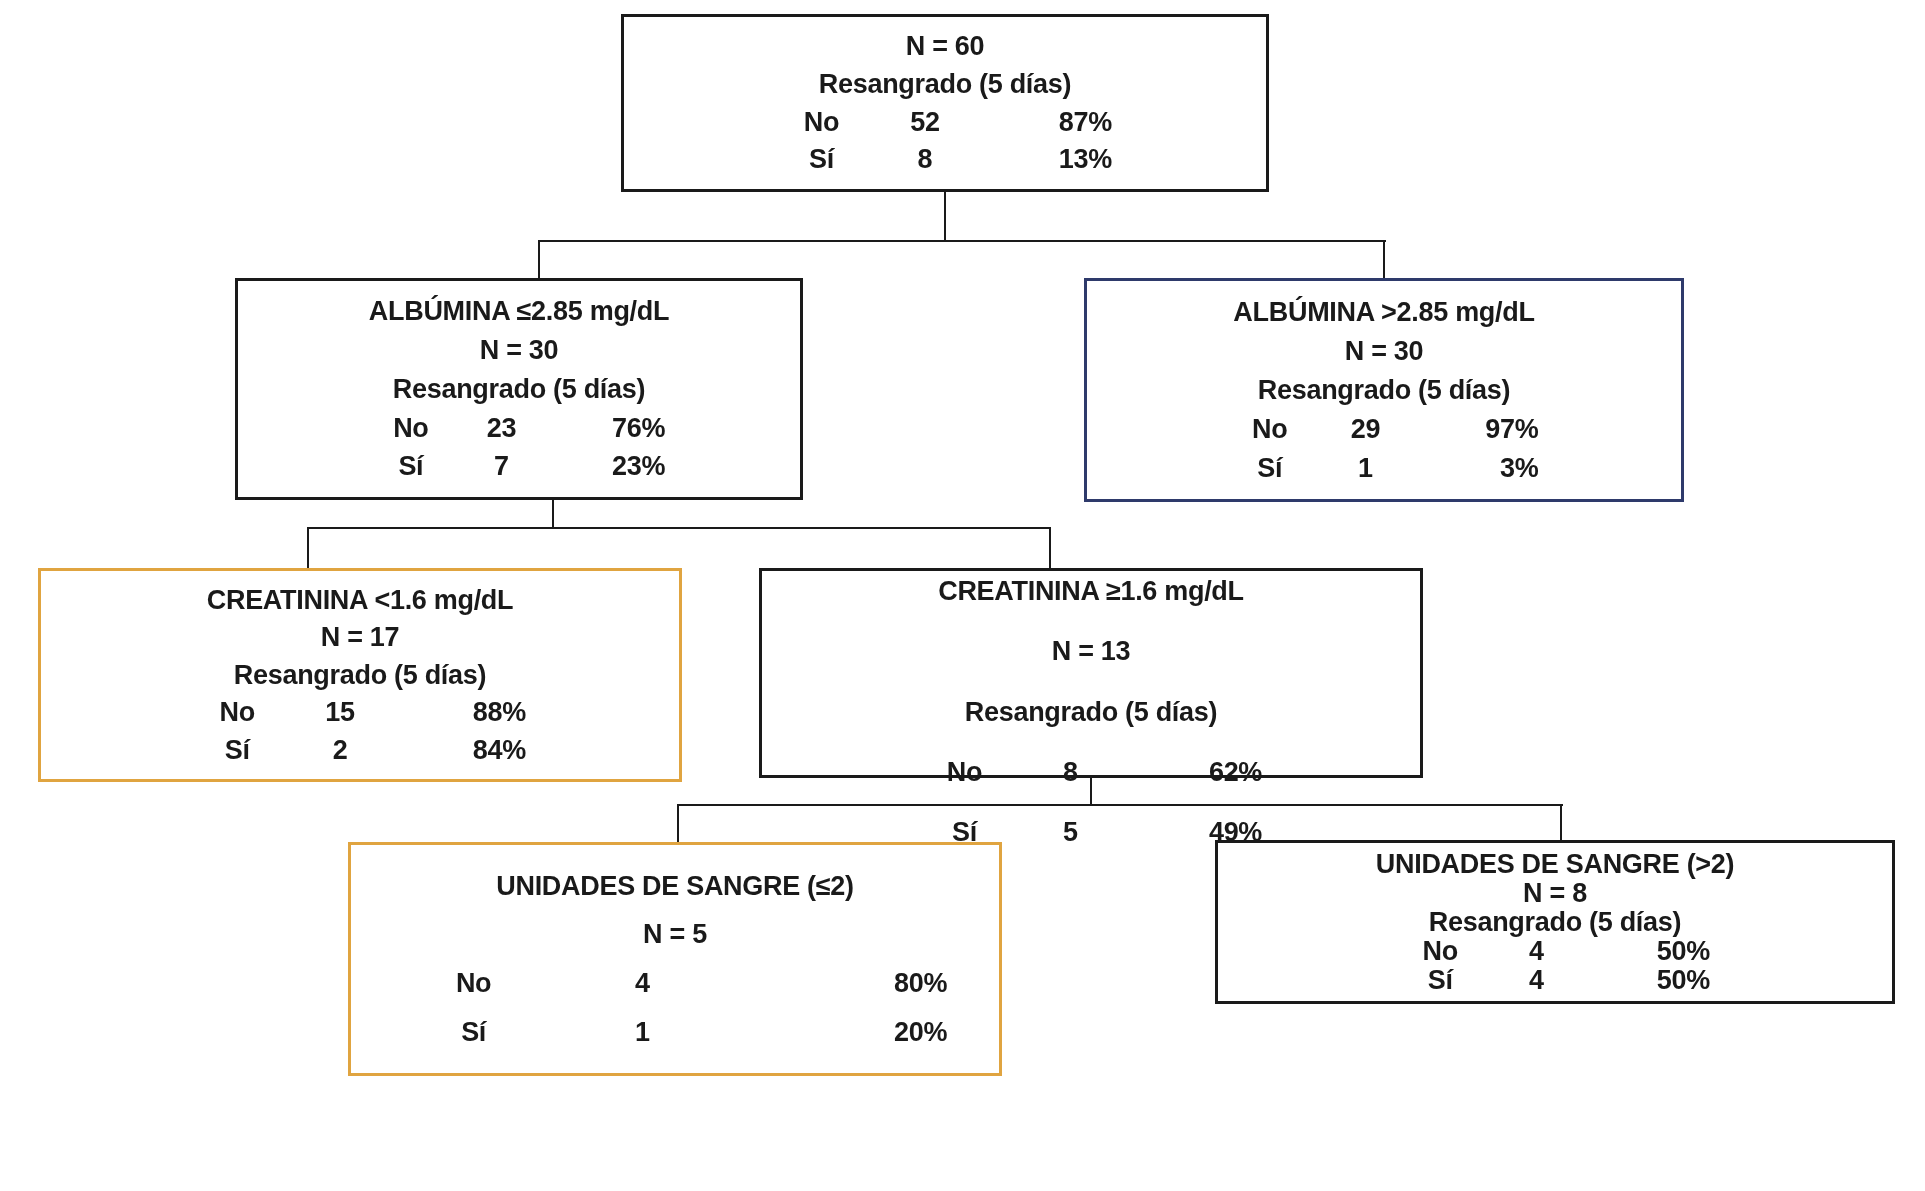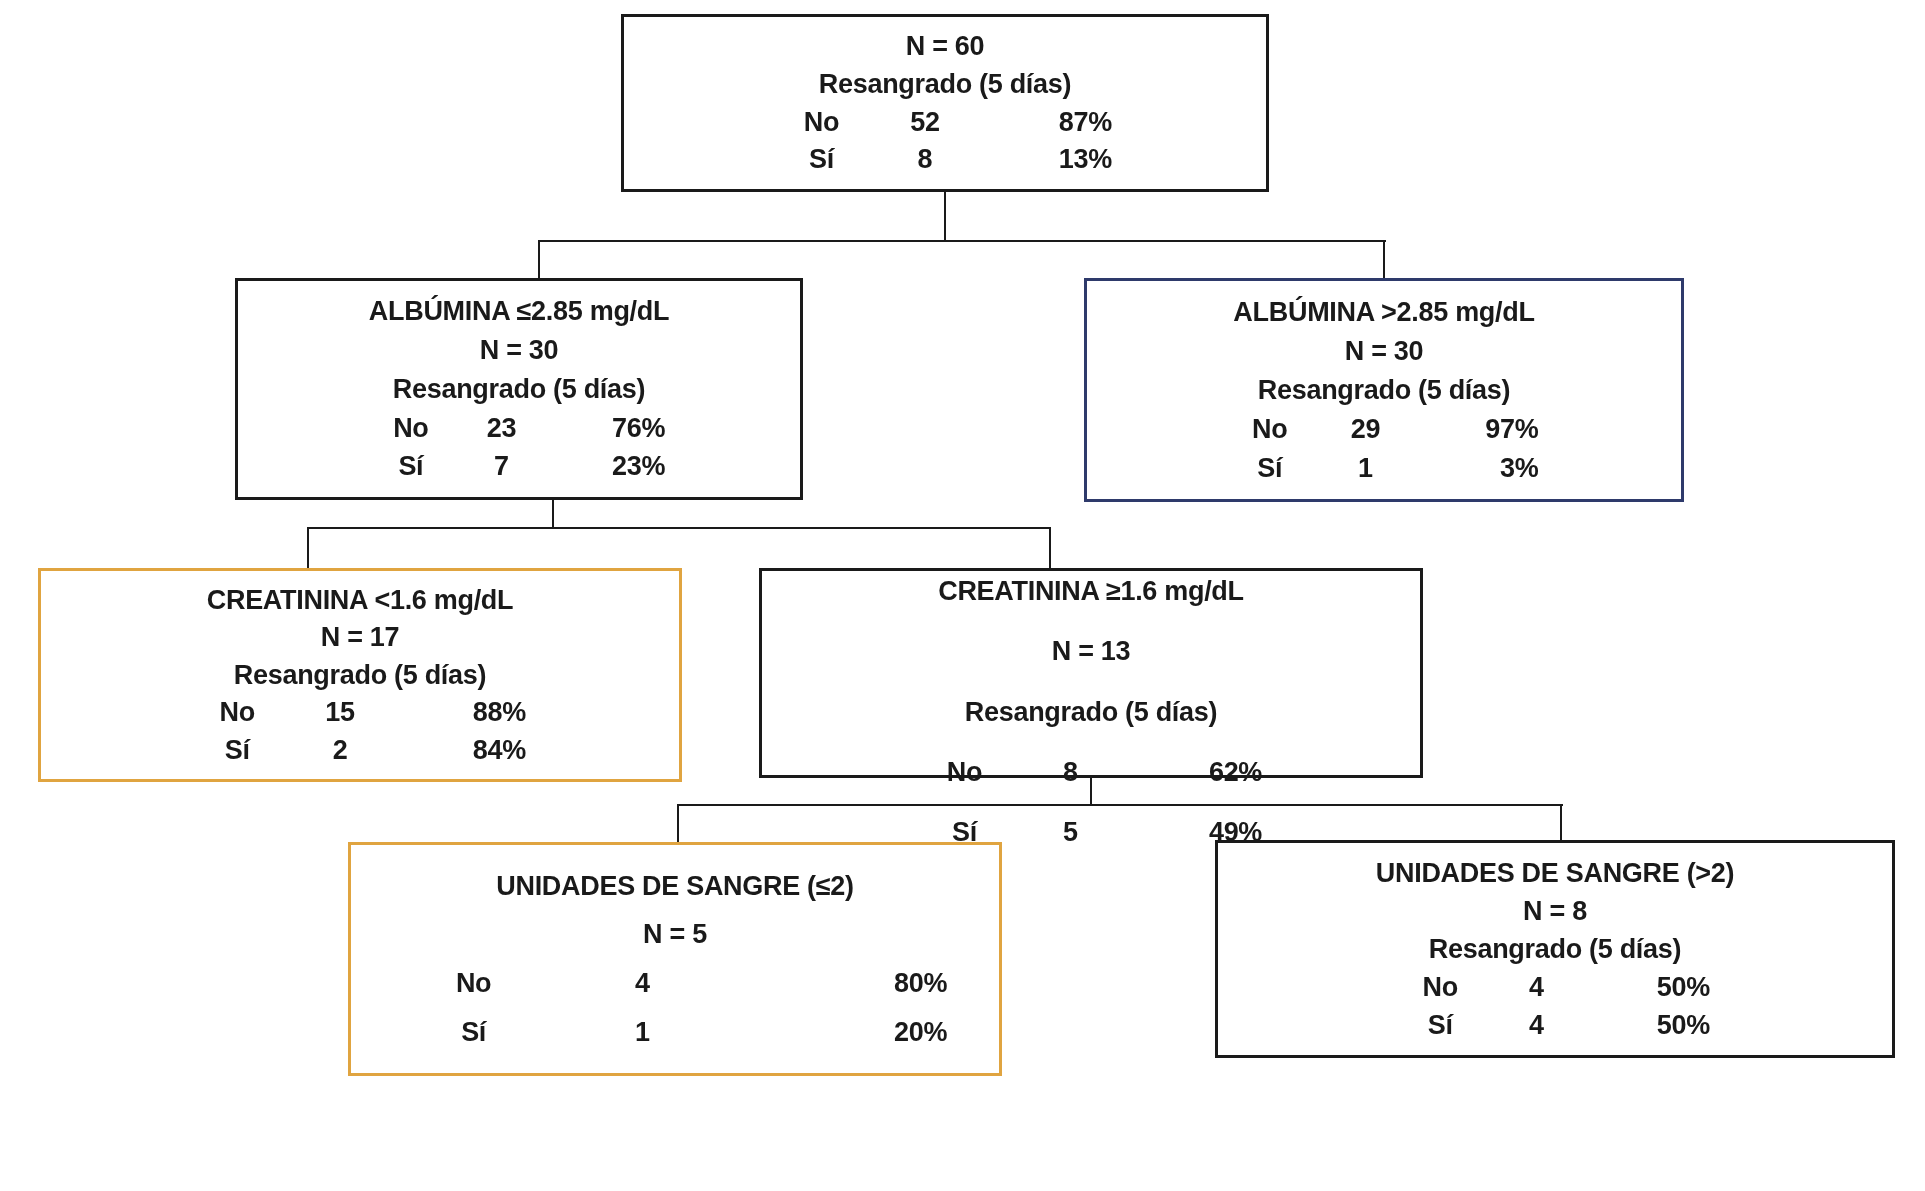--- a/index.html
+++ b/index.html
@@ -169,21 +169,21 @@
       <span class="val">4</span>
       <span class="pct">80%</span>
     </div>
     <div class="row">
       <span class="lbl">Sí</span>
       <span class="val">1</span>
       <span class="pct">20%</span>
     </div>
   </div>
 
-  <div class="node narrow-rows" style="left:1215px; top:840px; width:680px; height:218px;">
+  <div class="node narrow-rows" style="left:1215px; top:840px; width:680px; height:164px;">
     <div class="line">UNIDADES DE SANGRE (&gt;2)</div>
     <div class="line">N = 8</div>
     <div class="line">Resangrado (5 días)</div>
     <div class="row">
       <span class="lbl">No</span>
       <span class="val">4</span>
       <span class="pct">50%</span>
     </div>
     <div class="row">
       <span class="lbl">Sí</span>

